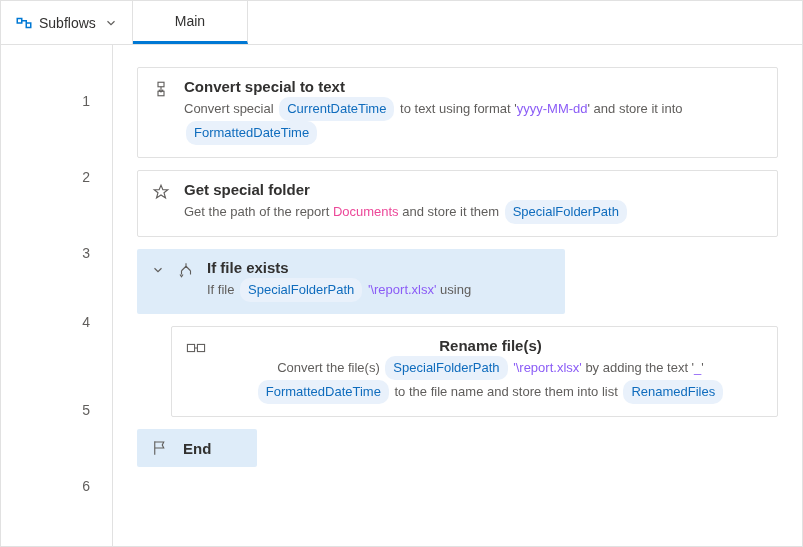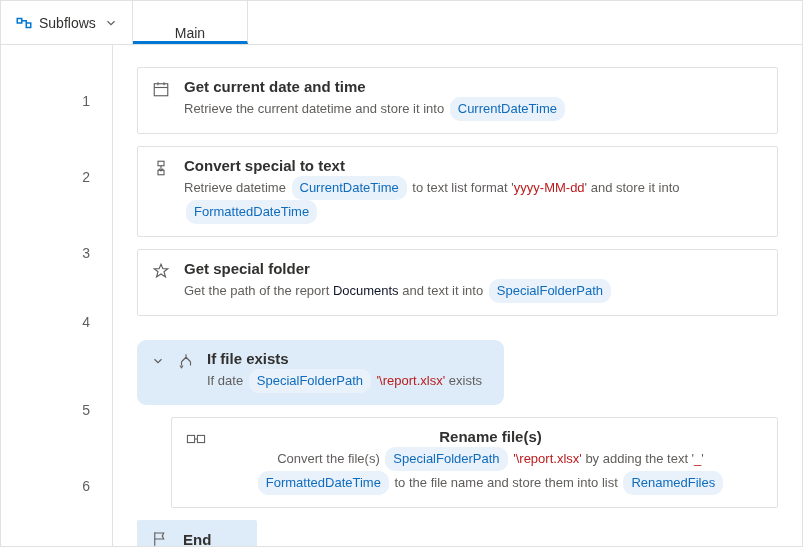--- a/index.html
+++ b/index.html
@@ -3,35 +3,35 @@
 <meta charset="utf-8">
 <style>
   * { box-sizing: border-box; }
   html, body { margin: 0; padding: 0; font-family: "Segoe UI", Tahoma, sans-serif; font-size: 13px; color: #323130; background: #ffffff; }
   .app { width: 803px; height: 547px; display: flex; flex-direction: column; border: 1px solid #e1e1e1; }
   .topbar { display: flex; align-items: stretch; border-bottom: 1px solid #e1e1e1; height: 44px; }
   .subflows { display: flex; align-items: center; gap: 6px; padding: 0 14px 0 14px; border-right: 1px solid #e1e1e1; }
   .subflows .icon { color: #0078d4; }
   .subflows .chev { color: #605e5c; margin-left: 2px; }
   .subflows-label { font-size: 14px; }
-  .tab { display: flex; align-items: flex-end; padding: 0 42px; border-right: 1px solid #e1e1e1; border-bottom: 3px solid #0078d4; font-size: 14px; }
+  .tab { display: flex; align-items: center; padding: 0 42px; border-right: 1px solid #e1e1e1; border-bottom: 3px solid #0078d4; font-size: 14px; }
   .body { display: flex; flex: 1; overflow: hidden; }
   .gutter { width: 112px; border-right: 1px solid #e1e1e1; display: flex; flex-direction: column; padding-top: 22px; }
   .linenum { color: #605e5c; font-size: 14px; text-align: right; padding-right: 22px; height: 80px; display:flex; align-items:center; justify-content:flex-end; }
   .flow { flex: 1; padding: 22px 24px 12px 24px; display: flex; flex-direction: column; gap: 12px; overflow-y: auto; }
   .action { border: 1px solid #e1e1e1; border-radius: 2px; padding: 10px 14px 12px 14px; display: flex; gap: 14px; align-items: flex-start; background: #fff; }
   .action.indent { margin-left: 34px; text-align: center; }
   .action .icon { width: 18px; color: #605e5c; flex-shrink: 0; margin-top: 2px; }
   .action-body { flex: 1; }
   .action-title { font-weight: 600; font-size: 15px; margin-bottom: 2px; }
   .action-desc { color: #605e5c; font-size: 13px; line-height: 22px; }
   .var { display: inline-block; background: #e9f1fb; color: #0f6cbd; border-radius: 10px; padding: 1px 8px; font-size: 13px; margin: 0 2px; }
-  .plain-link { color: #0f172a; }
-  .code { color: #b91c1c; }
-  .cond-header { background: #deecf9; border-radius: 9px; padding: 10px 14px 12px 14px; display: flex; gap: 12px; align-items: flex-start; width: 367px; margin-top: 12px; }
+  .plain-link { color: #ec4899; }
+  .code { color: #8b5cf6; }
+  .cond-header { background: #deecf9; border-radius: 2px; padding: 10px 14px 12px 14px; display: flex; gap: 12px; align-items: flex-start; width: 428px; }
   .cond-header .chev { color: #605e5c; margin-top: 4px; }
   .cond-header .icon { color: #605e5c; margin-top: 2px; }
   .cond-body { flex:1; }
   .end-block { background: #deecf9; border-radius: 2px; padding: 10px 14px; display: flex; gap: 14px; align-items: center; width: 120px; }
   .end-block .icon { color: #605e5c; }
   .end-block .title { font-weight: 600; font-size: 15px; }
   svg { display:block; }
 </style>
 </head>
 <body>
@@ -62,91 +62,74 @@
       <div class="linenum" style="height:68px">1</div>
       <div class="linenum" style="height:84px">2</div>
       <div class="linenum" style="height:68px">3</div>
       <div class="linenum" style="height:70px">4</div>
       <div class="linenum" style="height:106px">5</div>
       <div class="linenum" style="height:46px">6</div>
     </div>
 
     <div class="flow">
 
-      <div class="action">
-        <span class="icon">
-          <svg width="18" height="18" viewBox="0 0 24 24">
-              <rect x="3" y="5" width="18" height="16" fill="none" stroke="#605e5c" stroke-width="1.5"></rect>
-              <line x1="3" y1="10" x2="21" y2="10" stroke="#605e5c" stroke-width="1.5"></line>
-              <line x1="8" y1="3" x2="8" y2="7" stroke="#605e5c" stroke-width="1.5"></line>
-              <line x1="16" y1="3" x2="16" y2="7" stroke="#605e5c" stroke-width="1.5"></line>
-            </svg>
-        </span>
-        <div class="action-body">
-          <div class="action-title">Get current date and time</div>
-          <div class="action-desc">
-            <span>Retrieve the current datetime and store it into </span>
-            <span class="var">CurrentDateTime</span>
-          </div>
-        </div>
-      </div>
 
       <div class="action">
         <span class="icon">
           <svg width="18" height="18" viewBox="0 0 24 24">
               <rect x="8" y="3" width="8" height="6" fill="none" stroke="#605e5c" stroke-width="1.5"></rect>
               <rect x="8" y="15" width="8" height="6" fill="none" stroke="#605e5c" stroke-width="1.5"></rect>
               <line x1="12" y1="9" x2="12" y2="15" stroke="#605e5c" stroke-width="1.5"></line>
               <path d="M9 13l3 3 3-3" fill="none" stroke="#605e5c" stroke-width="1.5"></path>
             </svg>
         </span>
         <div class="action-body">
           <div class="action-title">Convert special to text</div>
           <div class="action-desc">
-            <span>Retrieve datetime </span>
+            <span>Convert special </span>
             <span class="var">CurrentDateTime</span>
-            <span> to text list format '</span><span class="code">yyyy-MM-dd</span><span>' and store it into </span>
+            <span> to text using format '</span><span class="code">yyyy-MM-dd</span><span>' and store it into </span>
             <span class="var">FormattedDateTime</span>
           </div>
         </div>
       </div>
 
       <div class="action">
         <span class="icon">
           <svg width="18" height="18" viewBox="0 0 24 24">
               <path fill="none" stroke="#605e5c" stroke-width="1.5" d="M12 3l2.5 6H21l-5 4 2 7-6-4-6 4 2-7-5-4h6.5z"></path>
             </svg>
         </span>
         <div class="action-body">
           <div class="action-title">Get special folder</div>
           <div class="action-desc">
-            <span>Get the path of the report </span><span class="plain-link">Documents</span><span> and text it into </span>
+            <span>Get the path of the report </span><span class="plain-link">Documents</span><span> and store it them </span>
             <span class="var">SpecialFolderPath</span>
           </div>
         </div>
       </div>
 
       <div class="cond-header">
         <span class="chev">
           <svg width="14" height="14" viewBox="0 0 24 24">
               <path fill="none" stroke="#605e5c" stroke-width="2" d="M6 9l6 6 6-6"></path>
             </svg>
         </span>
         <span class="icon">
           <svg width="18" height="18" viewBox="0 0 24 24">
               <path fill="none" stroke="#605e5c" stroke-width="1.5" d="M12 3v4M12 7l-6 6M12 7l6 6M6 13v5M18 13v5"></path>
               <path d="M4 18l2 3 2-3" fill="none" stroke="#605e5c" stroke-width="1.5"></path>
             </svg>
         </span>
         <div class="cond-body">
           <div class="action-title">If file exists</div>
           <div class="action-desc">
-            <span>If date </span>
+            <span>If file </span>
             <span class="var">SpecialFolderPath</span>
-            <span class="code"> '\report.xlsx'</span><span> exists</span>
+            <span class="code"> '\report.xlsx'</span><span> using</span>
           </div>
         </div>
       </div>
 
       <div class="action indent">
         <span class="icon">
           <svg width="20" height="18" viewBox="0 0 28 24">
               <rect x="2" y="7" width="10" height="10" fill="none" stroke="#605e5c" stroke-width="1.5"></rect>
               <rect x="16" y="7" width="10" height="10" fill="none" stroke="#605e5c" stroke-width="1.5"></rect>
               <line x1="12" y1="12" x2="16" y2="12" stroke="#605e5c" stroke-width="1.5"></line>

